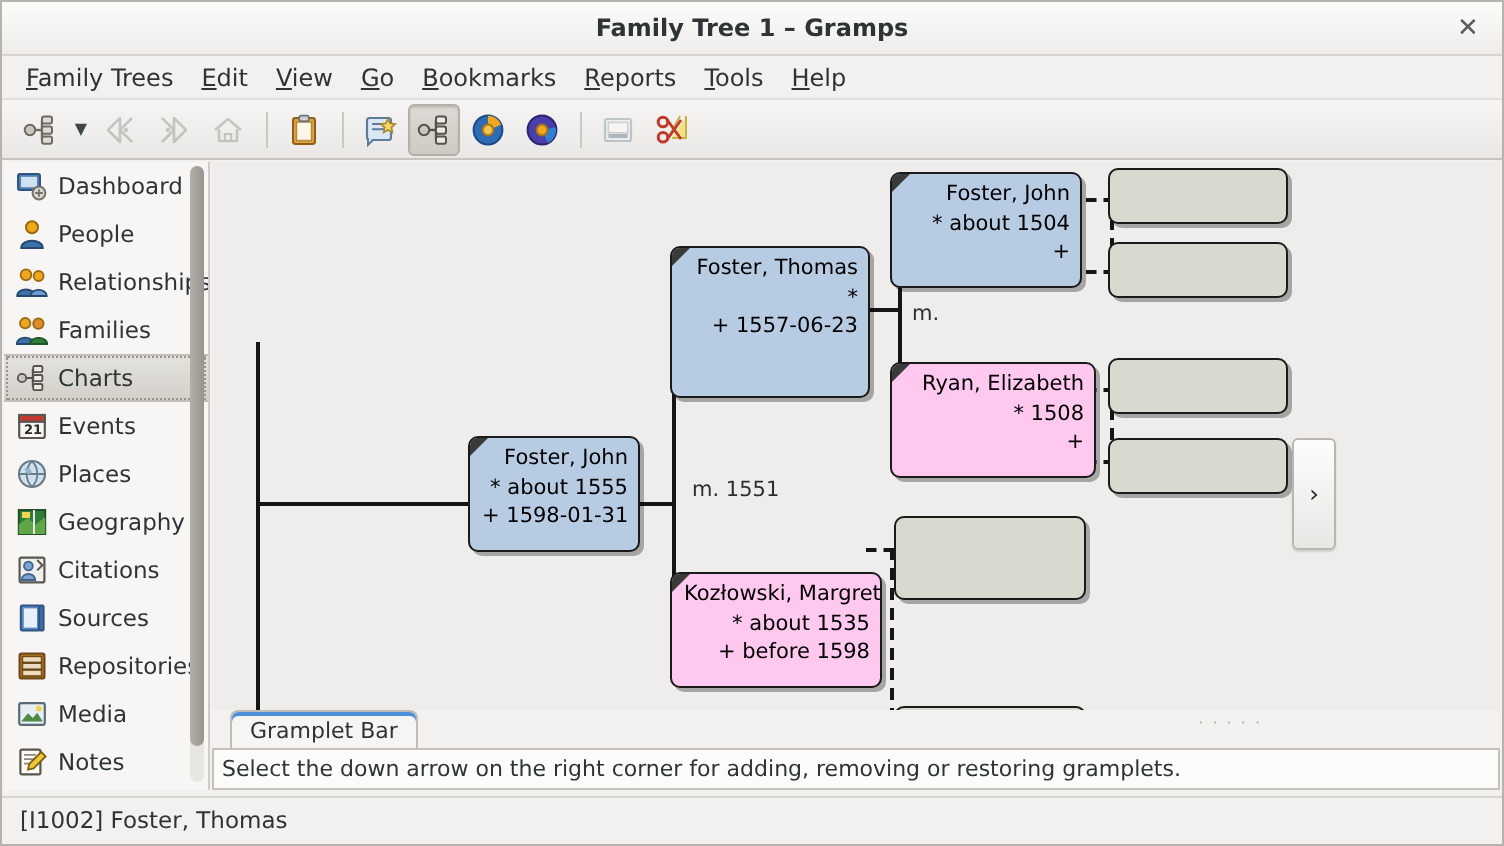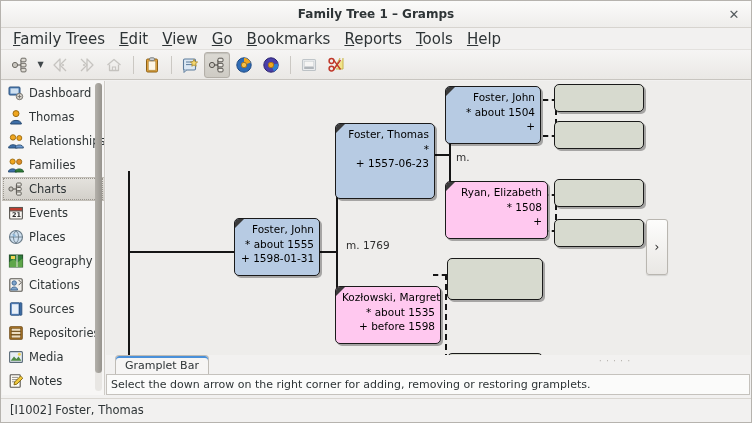--- a/index.html
+++ b/index.html
@@ -41,21 +41,21 @@
   
   .menubar {
     position: absolute; left: 0; top: 27px; width: 100%; height: 22px;
     background: #f2f1f0;
     border-bottom: 1px solid #e3e1de;
     box-sizing: border-box;
     padding-left: 5px;
     display: flex; align-items: center;
   }
   .menuitem {
-    font-size: 15px; color: #2e3436;
+    font-size: 12px; color: #2e3436;
     padding: 2px 7px 2px 7px;
     cursor: default; white-space: nowrap;
   }
   .menuitem .mn { text-decoration: underline; }
 
   
   .toolbar {
     position: absolute; left: 0; top: 49px; width: 100%; height: 30px;
     background: linear-gradient(to bottom, #f6f5f4 0%, #eae8e5 100%);
     border-bottom: 1px solid #c8c5c0;
@@ -363,21 +363,21 @@
       <span class="sb-label">Dashboard</span>
     </div>
 
     <div class="sb-item">
       <span class="sb-icon">
         <svg width="16" height="16" viewBox="0 0 16 16">
           <circle cx="8" cy="4.6" r="3" fill="#f0a61e" stroke="#9a6a11" stroke-width="1"></circle>
           <path d="M2.6 15 C2.6 10.2 13.4 10.2 13.4 15 Z" fill="#3e6fa8" stroke="#27496f" stroke-width="1"></path>
         </svg>
       </span>
-      <span class="sb-label">Thomas</span>
+      <span class="sb-label">People</span>
     </div>
 
     <div class="sb-item">
       <span class="sb-icon">
         <svg width="16" height="16" viewBox="0 0 16 16">
           <circle cx="5" cy="4.4" r="2.7" fill="#f0a61e" stroke="#9a6a11" stroke-width=".9"></circle>
           <path d="M.6 15 C.6 10.6 9.4 10.6 9.4 15 Z" fill="#3e6fa8" stroke="#27496f" stroke-width=".9"></path>
           <circle cx="11.3" cy="5" r="2.5" fill="#f0a61e" stroke="#9a6a11" stroke-width=".9"></circle>
           <path d="M7.2 15 C7.2 10.9 15.4 10.9 15.4 15 Z" fill="#6d9bd1" stroke="#27496f" stroke-width=".9"></path>
         </svg>
@@ -533,21 +533,21 @@
     <div class="dln h" style="left:327px; top:193px; width:14px;"></div>
     <div class="dln v" style="left:339px; top:193px; height:96px;"></div>
 
     <div class="pbox male" style="left:128px; top:137px; width:86px; height:58px;">
       <span class="corner"></span>
       <div class="nm">Foster, John</div>
       <div class="nm">* about 1555</div>
       <div class="nm">+ 1598-01-31</div>
     </div>
 
-    <div class="lbl-m" style="left:240px; top:158px;">m. 1769</div>
+    <div class="lbl-m" style="left:240px; top:158px;">m. 1551</div>
 
     <div class="pbox male" style="left:229px; top:42px; width:100px; height:76px;">
       <span class="corner"></span>
       <div class="nm">Foster, Thomas</div>
       <div class="nm">*</div>
       <div class="nm">+ 1557-06-23</div>
     </div>
 
     <div class="pbox female" style="left:229px; top:205px; width:106px; height:58px;">
       <span class="corner"></span>

